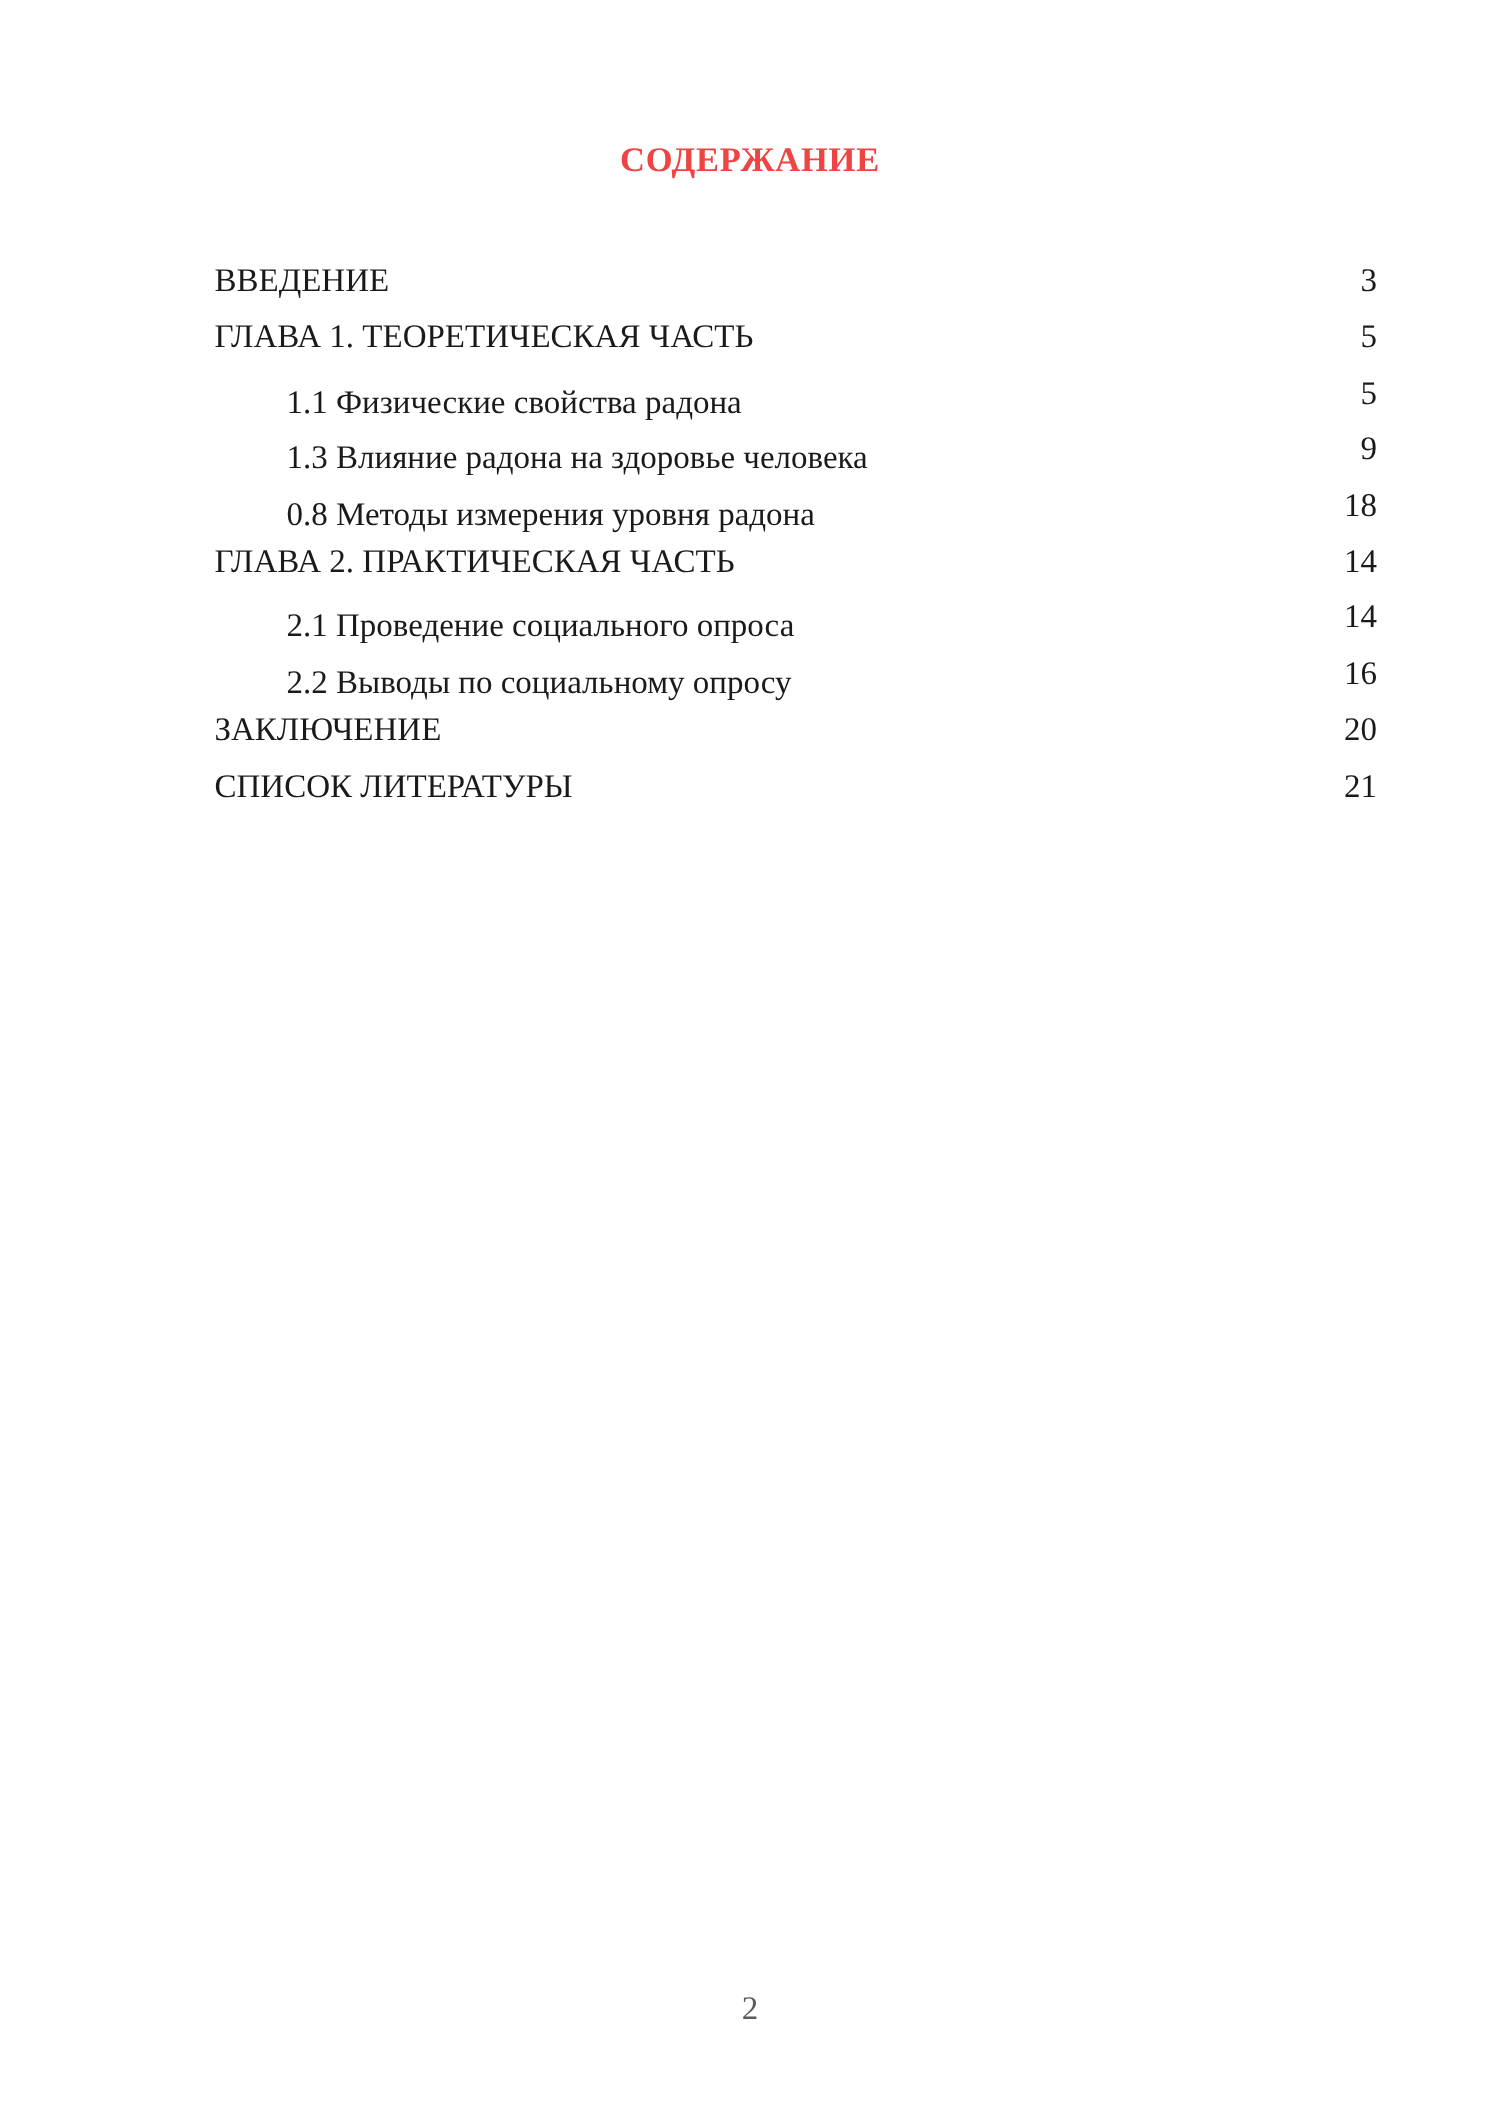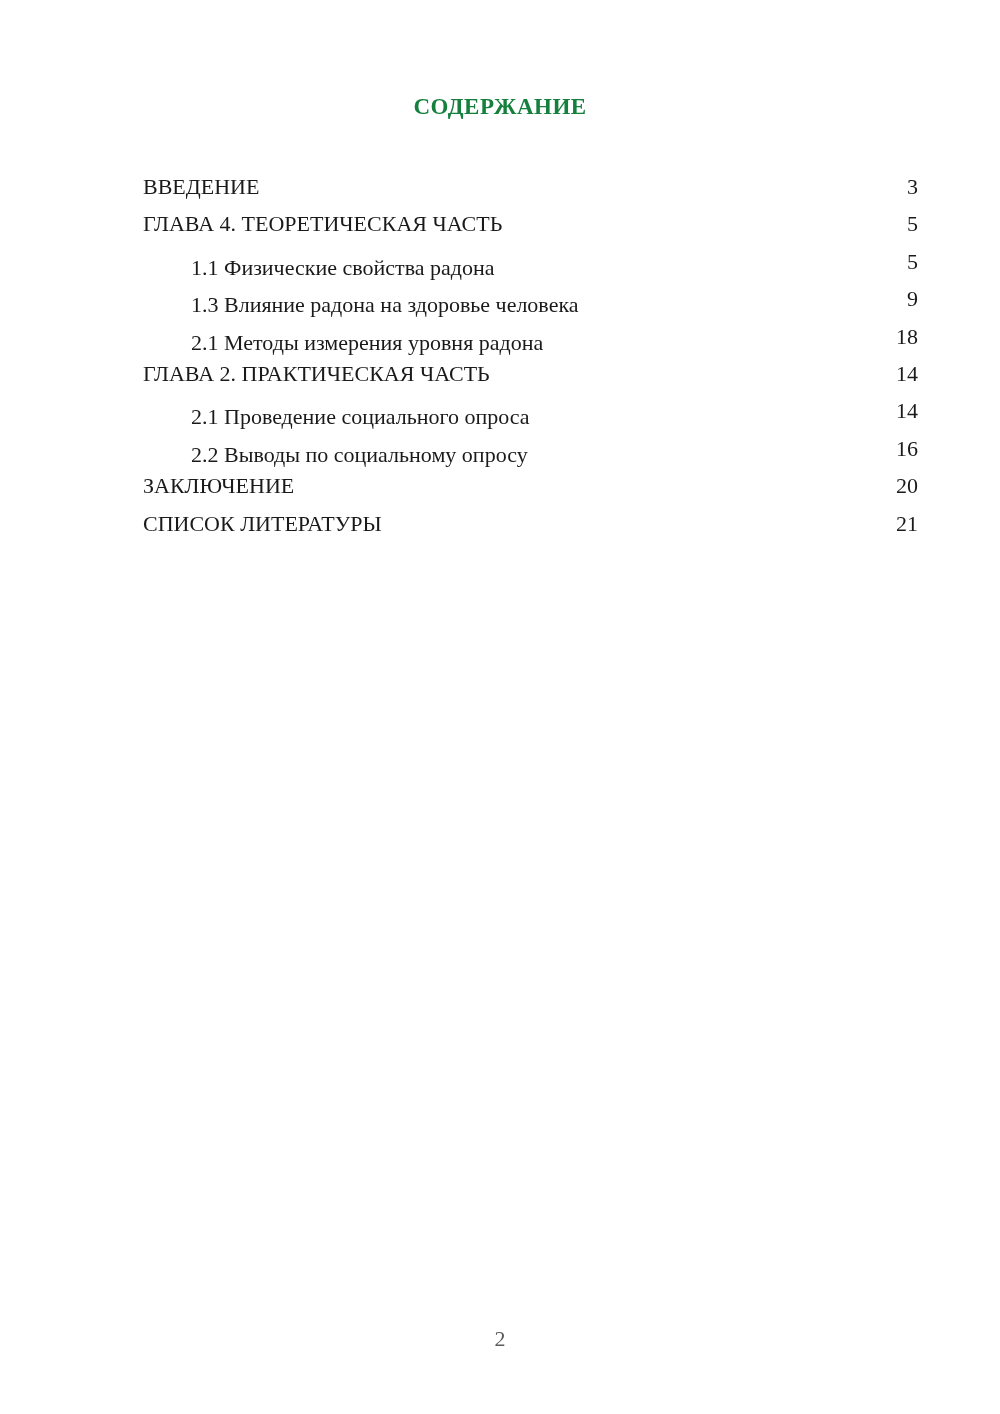--- a/index.html
+++ b/index.html
@@ -16,21 +16,21 @@
     color: #1a1a1a;
     overflow: hidden;
   }
   .doc-title {
     margin: 0;
     padding-top: 94px;
     text-align: center;
     font-size: 23px;
     font-weight: bold;
     letter-spacing: 0.5px;
-    color: #15803d;
+    color: #ef4444;
   }
   .toc {
     position: absolute;
     top: 168px;
     left: 143px;
     width: 775px;
   }
   .toc-row {
     display: flex;
     justify-content: space-between;
@@ -69,33 +69,33 @@
 <div class="page">
 
   <h1 class="doc-title">СОДЕРЖАНИЕ</h1>
 
   <div class="toc">
       <div class="toc-row level-0">
       <span class="toc-label">ВВЕДЕНИЕ</span>
       <span class="toc-page">3</span>
     </div>
       <div class="toc-row level-0">
-      <span class="toc-label">ГЛАВА 4. ТЕОРЕТИЧЕСКАЯ ЧАСТЬ</span>
+      <span class="toc-label">ГЛАВА 1. ТЕОРЕТИЧЕСКАЯ ЧАСТЬ</span>
       <span class="toc-page">5</span>
     </div>
       <div class="toc-row level-1">
       <span class="toc-label">1.1 Физические свойства радона</span>
       <span class="toc-page">5</span>
     </div>
       <div class="toc-row level-1">
       <span class="toc-label">1.3 Влияние радона на здоровье человека</span>
       <span class="toc-page">9</span>
     </div>
       <div class="toc-row level-1">
-      <span class="toc-label">2.1 Методы измерения уровня радона</span>
+      <span class="toc-label">0.8 Методы измерения уровня радона</span>
       <span class="toc-page">18</span>
     </div>
       <div class="toc-row level-0">
       <span class="toc-label">ГЛАВА 2. ПРАКТИЧЕСКАЯ ЧАСТЬ</span>
       <span class="toc-page">14</span>
     </div>
       <div class="toc-row level-1">
       <span class="toc-label">2.1 Проведение социального опроса</span>
       <span class="toc-page">14</span>
     </div>

